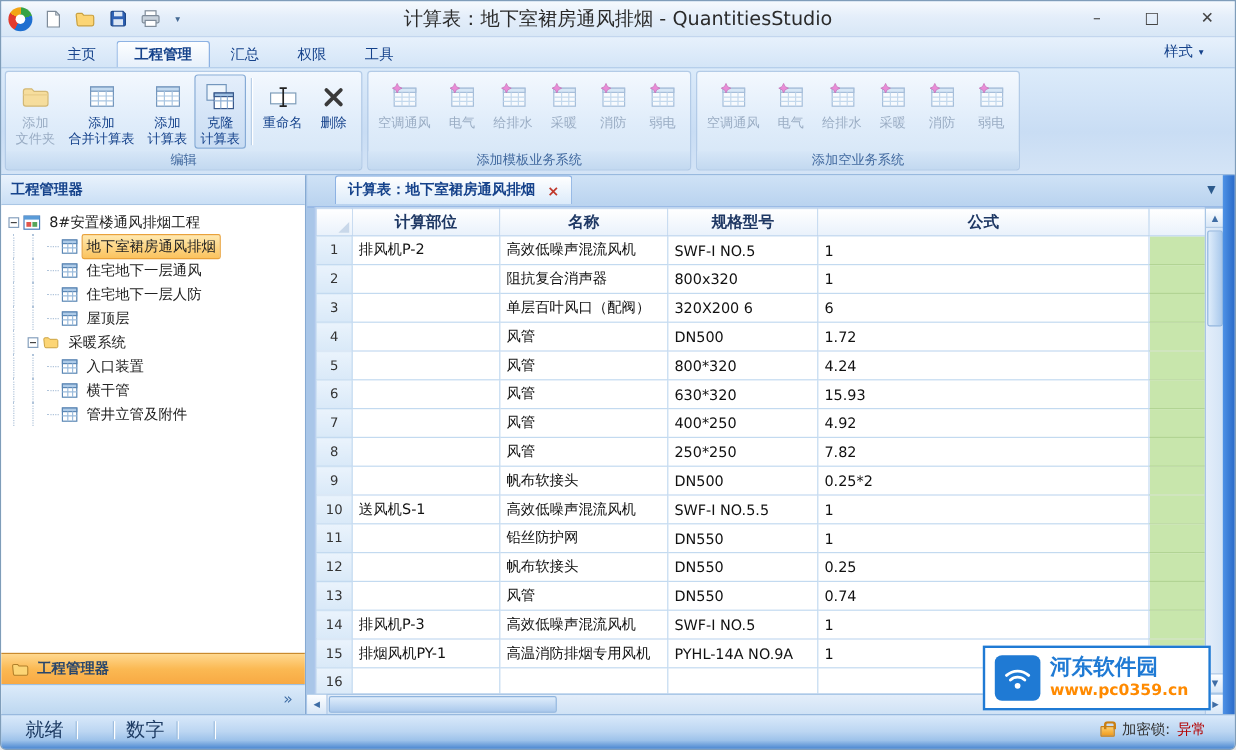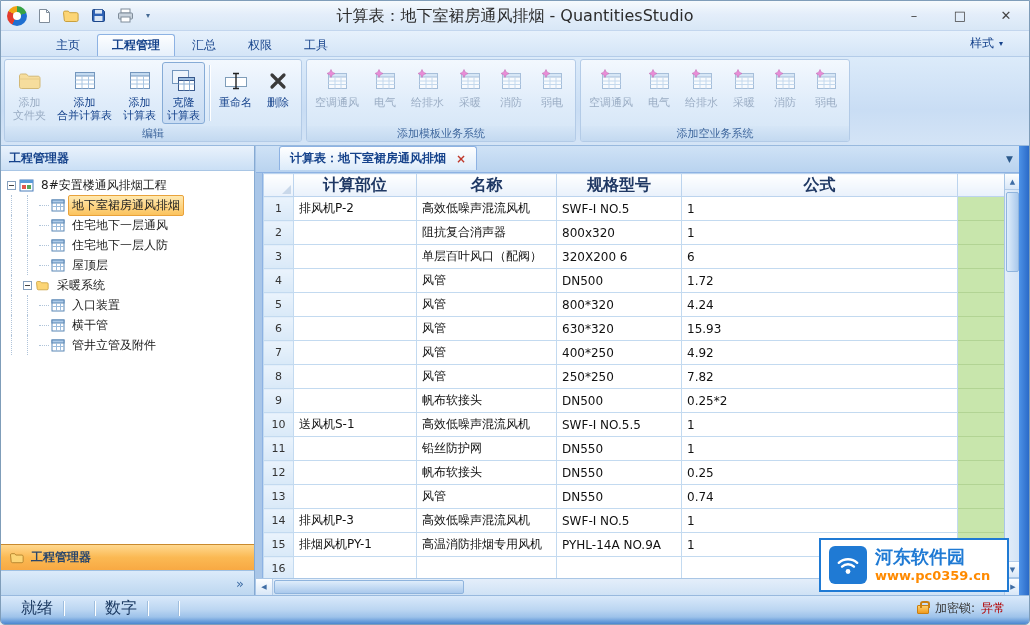--- a/index.html
+++ b/index.html
@@ -59,21 +59,21 @@
 
   
   .main{position:absolute;left:255px;top:0;width:765px;height:449px}
   .doc-tabbar{position:absolute;top:0;left:0;right:0;height:27px;background:linear-gradient(#cfe2f6,#b9d3ef);border-bottom:1px solid #8db2e3;display:flex;align-items:flex-start;padding-left:23px}
   .doc-tab{height:24px;display:flex;align-items:center;gap:10px;padding:0 10px;background:linear-gradient(#ffffff,#dcebfa);border:1px solid #8db2e3;border-bottom:none;border-radius:3px 3px 0 0;font-size:12px;font-weight:bold;color:#15428b}
   .doc-close{color:#c0392b;font-weight:bold;font-size:12px}
   .doc-dropdown{margin-left:auto;margin-right:8px;font-size:9px;color:#2c5a8c;align-self:center}
 
   .grid-area{position:absolute;top:27px;left:6px;right:17px;height:405px;overflow:hidden;background:#fff;border-left:1px solid #8db2e3}
   table.gtable{border-collapse:collapse;table-layout:fixed;width:742px}
-  .gtable th{height:23px;background:linear-gradient(#ffffff,#e9f1fb);border:1px solid #bcd4ee;font-size:16px;color:#1f3864;font-weight:bold;position:relative;overflow:hidden}
+  .gtable th{height:23px;background:linear-gradient(#ffffff,#e9f1fb);border:1px solid #bcd4ee;font-size:13px;color:#1f3864;font-weight:bold;position:relative;overflow:hidden}
   .gtable td{height:24px;border:1px solid #c3daf0;font-size:12px;color:#111;padding:0 5px;overflow:hidden;white-space:nowrap}
   .gtable td.num{background:linear-gradient(#eaf3fc,#d9e9f8);text-align:center;color:#333;font-size:11px;padding:0}
   .gtable td.green{background:#c8e6ac;border-color:#b2d494}
   .gtable th.corner::after{content:"";position:absolute;right:2px;bottom:2px;border-left:9px solid transparent;border-bottom:9px solid #c9d8ea}
   .gtable th:nth-child(1),.gtable td:nth-child(1){width:30px}
   .gtable th:nth-child(2),.gtable td:nth-child(2){width:123px}
   .gtable th:nth-child(3),.gtable td:nth-child(3){width:140px}
   .gtable th:nth-child(4),.gtable td:nth-child(4){width:125px}
   .gtable th:nth-child(5),.gtable td:nth-child(5){width:276px}
   .gtable th:nth-child(6),.gtable td:nth-child(6){width:48px}

